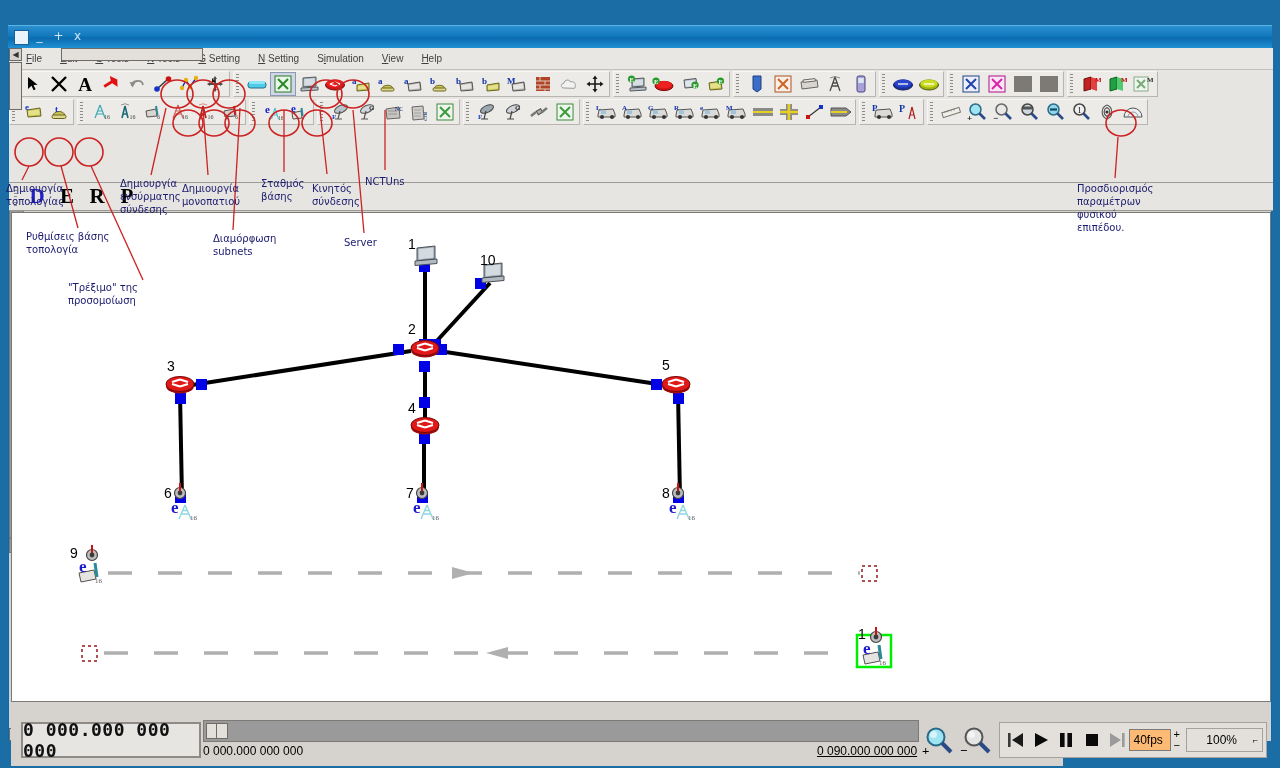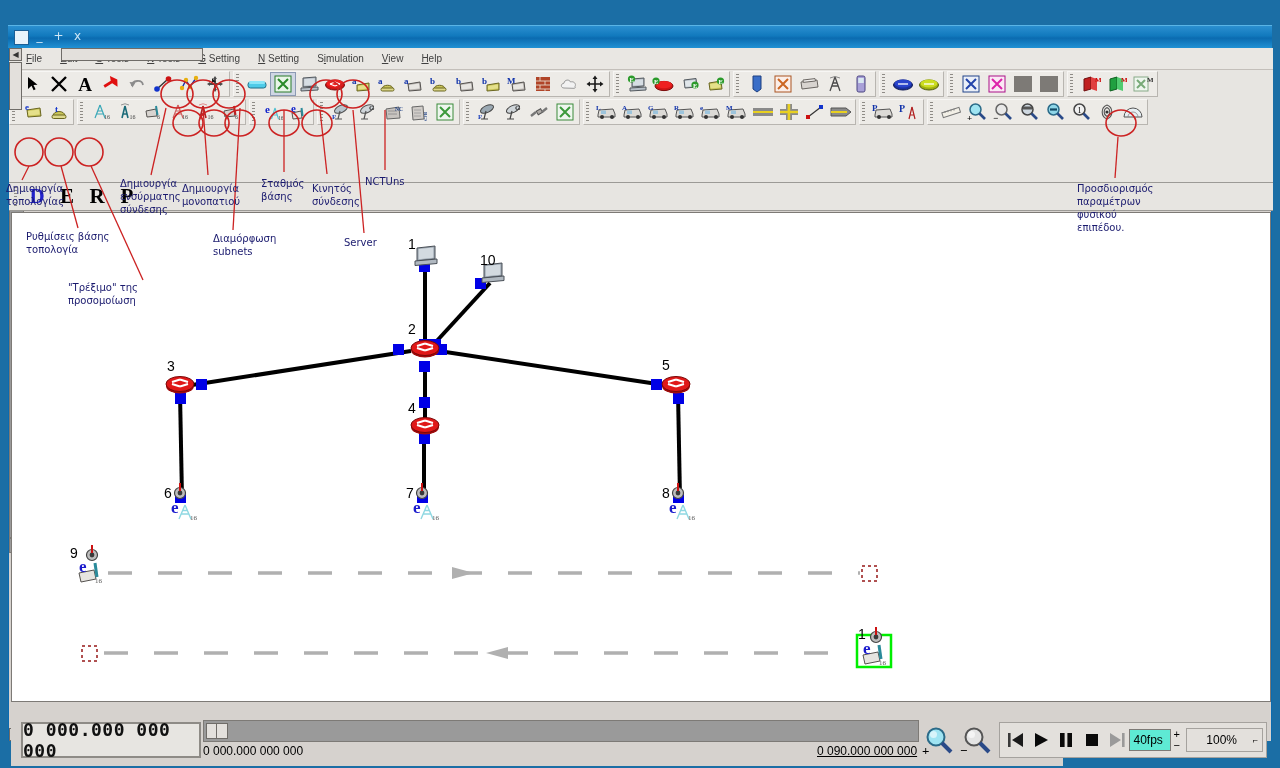--- a/index.html
+++ b/index.html
@@ -207,21 +207,21 @@
     background: #e3e0dc; border: 1px solid #a5a29e;
     display: flex; align-items: center; padding: 0 3px;
   }
   .pbtn {
     width: 30px; height: 30px;
     display: flex; align-items: center; justify-content: center;
     cursor: default;
   }
   #fpsbox {
     width: 48px; height: 22px;
-    background: #5eead4; border: 1px solid #7d7a76;
+    background: #fdba74; border: 1px solid #7d7a76;
     font-size: 12px; line-height: 20px; padding-left: 3px;
     color: #000;
   }
   #plusminus {
     width: 14px; height: 26px; font-size: 11px;
     display: flex; flex-direction: column; align-items: center;
     justify-content: center; line-height: 11px; color: #000;
   }
   #zoomsel {
     width: 90px; height: 24px; margin-left: 3px;

